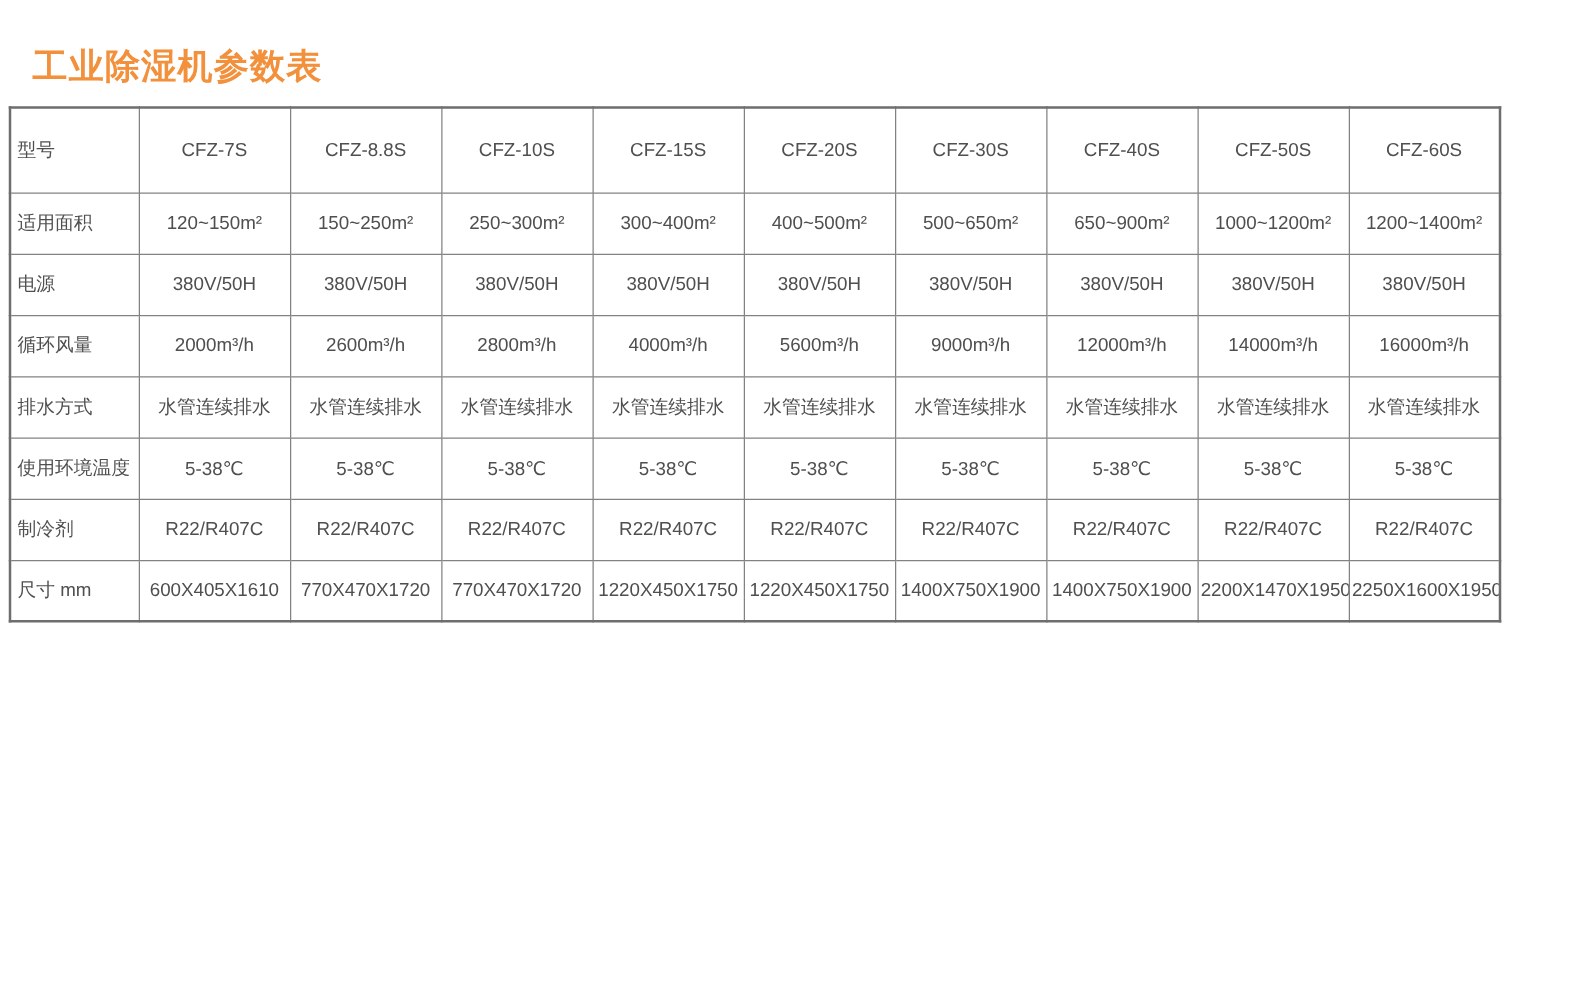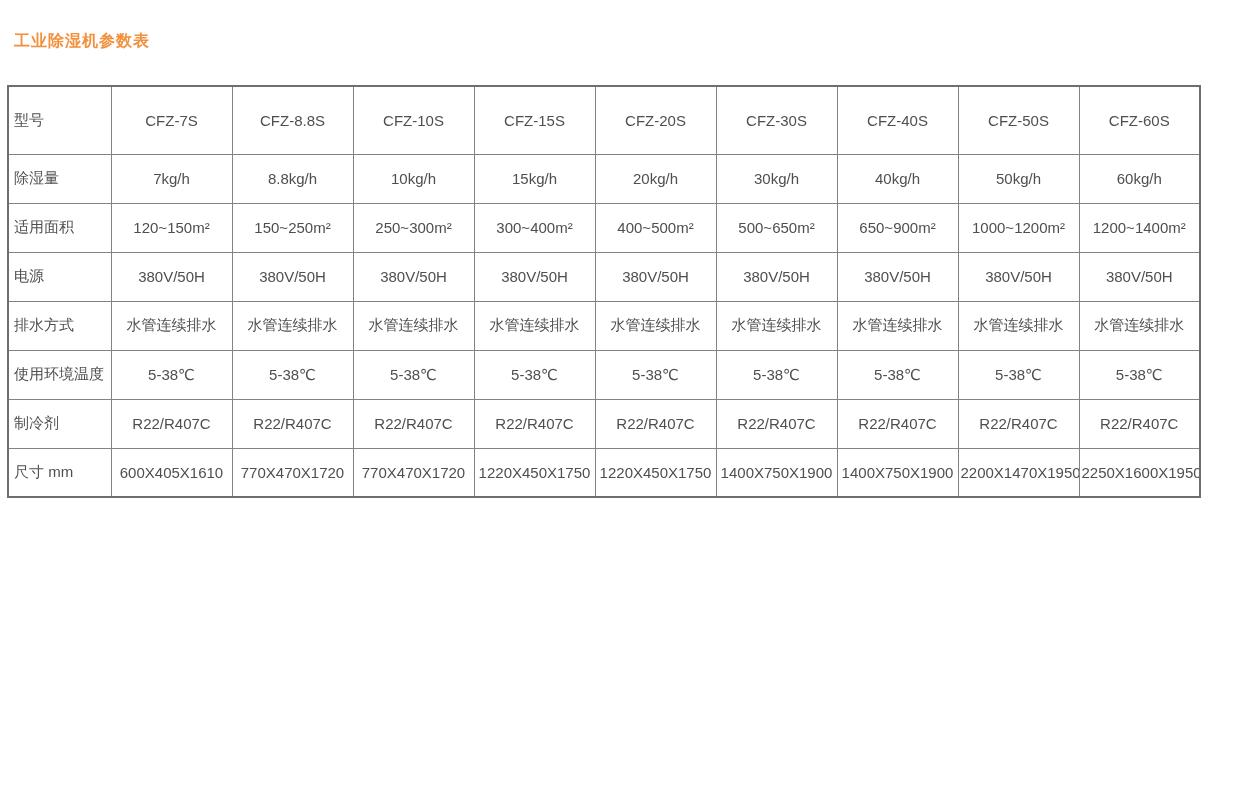--- a/index.html
+++ b/index.html
@@ -20,22 +20,22 @@
     position: relative;
     width: 1260px;
     height: 803px;
     background: var(--bg-color);
     overflow: hidden;
   }
   .page-title {
     position: absolute;
     left: 10px;
     top: 25px;
-    margin: 4px;
-    font-size: 16px;
+    margin: 16px;
+    font-size: 28px;
     line-height: 24px;
     font-weight: bold;
     color: var(--title-color);
     letter-spacing: 1px;
   }
   table.spec-table {
     position: absolute;
     left: 7px;
     top: 85px;
     width: 1194px;
@@ -89,32 +89,20 @@
           <td>CFZ-8.8S</td>
           <td>CFZ-10S</td>
           <td>CFZ-15S</td>
           <td>CFZ-20S</td>
           <td>CFZ-30S</td>
           <td>CFZ-40S</td>
           <td>CFZ-50S</td>
           <td>CFZ-60S</td>
         </tr>
         <tr>
-          <th>除湿量</th>
-          <td>7kg/h</td>
-          <td>8.8kg/h</td>
-          <td>10kg/h</td>
-          <td>15kg/h</td>
-          <td>20kg/h</td>
-          <td>30kg/h</td>
-          <td>40kg/h</td>
-          <td>50kg/h</td>
-          <td>60kg/h</td>
-        </tr>
-        <tr>
           <th>适用面积</th>
           <td>120~150m²</td>
           <td>150~250m²</td>
           <td>250~300m²</td>
           <td>300~400m²</td>
           <td>400~500m²</td>
           <td>500~650m²</td>
           <td>650~900m²</td>
           <td>1000~1200m²</td>
           <td>1200~1400m²</td>
@@ -123,20 +111,32 @@
           <th>电源</th>
           <td>380V/50H</td>
           <td>380V/50H</td>
           <td>380V/50H</td>
           <td>380V/50H</td>
           <td>380V/50H</td>
           <td>380V/50H</td>
           <td>380V/50H</td>
           <td>380V/50H</td>
           <td>380V/50H</td>
+        </tr>
+        <tr>
+          <th>循环风量</th>
+          <td>2000m³/h</td>
+          <td>2600m³/h</td>
+          <td>2800m³/h</td>
+          <td>4000m³/h</td>
+          <td>5600m³/h</td>
+          <td>9000m³/h</td>
+          <td>12000m³/h</td>
+          <td>14000m³/h</td>
+          <td>16000m³/h</td>
         </tr>
         <tr>
           <th>排水方式</th>
           <td>水管连续排水</td>
           <td>水管连续排水</td>
           <td>水管连续排水</td>
           <td>水管连续排水</td>
           <td>水管连续排水</td>
           <td>水管连续排水</td>
           <td>水管连续排水</td>

